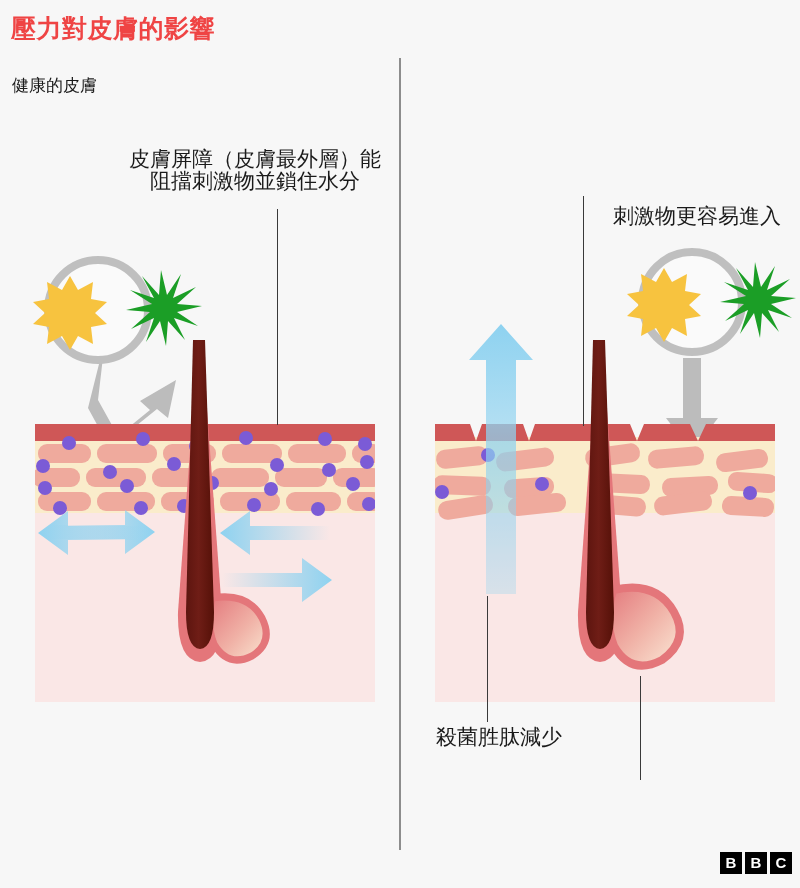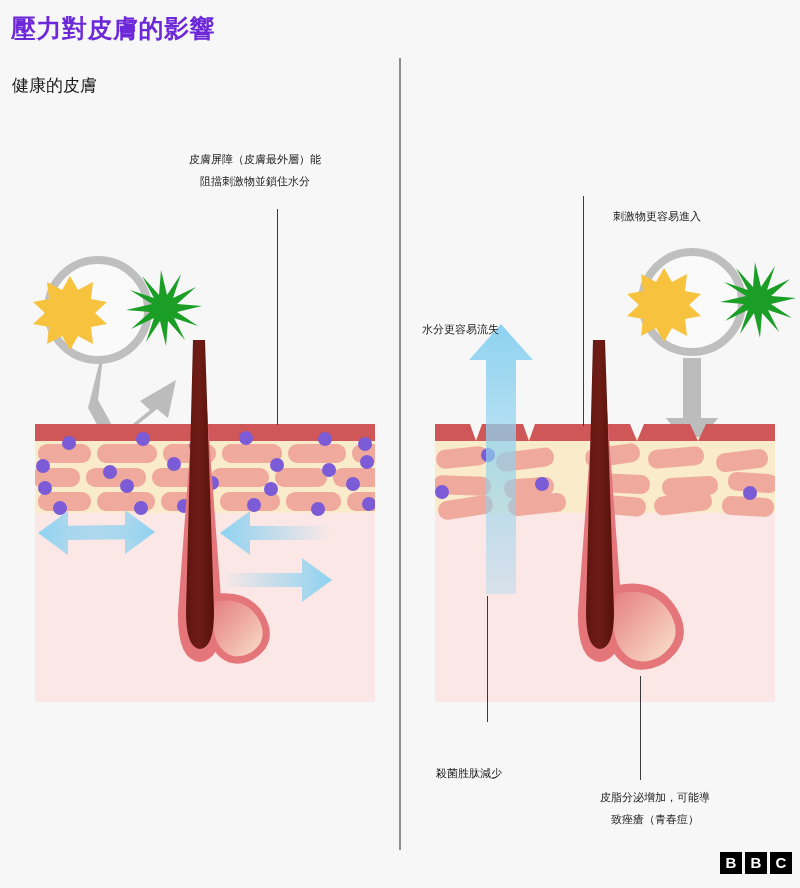--- a/index.html
+++ b/index.html
@@ -8,36 +8,36 @@
     background:#f7f7f7;
     font-family:"Liberation Sans","DejaVu Sans",sans-serif;
     color:#222;
     overflow:hidden;
     position:relative;
   }
   #root{position:absolute;inset:0;}
 
   .title{
     position:absolute;left:11px;top:12px;
-    font-size:25px;font-weight:700;color:#6d28d9;
+    font-size:25px;font-weight:700;color:#ef4444;
     letter-spacing:.5px;
   }
   .panel-head{
     position:absolute;font-size:17px;color:#1a1a1a;font-weight:400;
   }
   #head-left{left:12px;top:74px;font-family:Liberation Mono, monospace;}
   #head-right{left:412px;top:74px;}
 
   .divider{
     position:absolute;left:399px;top:58px;width:1.5px;height:792px;
     background:#8d8d8d;
   }
 
   .annot{
-    position:absolute;font-size:11px;line-height:22px;color:#1a1a1a;
+    position:absolute;font-size:21px;line-height:22px;color:#1a1a1a;
     white-space:pre-line;
   }
   .annot.center{text-align:center;}
   .annot.left{text-align:left;}
 
   .leader{position:absolute;background:#3a3a3a;width:1.3px;}
 
   svg{display:block;}
   .panel-svg{position:absolute;}
 
@@ -240,27 +240,24 @@
   </svg>
 
   <div class="annot center" style="left:110px;top:148px;width:290px;">皮膚屏障（皮膚最外層）能
 阻擋刺激物並鎖住水分</div>
   <div class="leader" style="left:277px;top:209px;height:216px;"></div>
 
   <div class="leader" style="left:583px;top:196px;height:230px;"></div>
 
   <div class="annot left" style="left:613px;top:205px;width:190px;">刺激物更容易進入</div>
 
-  <div class="annot left" style="left:422px;top:318px;width:180px;">水分更容易流失</div>
-
-  <div class="annot left" style="left:436px;top:726px;width:180px;margin-top:36px;">殺菌胜肽減少</div>
+
+  <div class="annot left" style="left:436px;top:726px;width:180px;">殺菌胜肽減少</div>
   <div class="leader" style="left:487px;top:596px;height:126px;"></div>
 
-  <div class="annot center" style="left:530px;top:786px;width:250px;">皮脂分泌增加，可能導
-致痤瘡（青春痘）</div>
   <div class="leader" style="left:640px;top:676px;height:104px;"></div>
 
   <div class="bbc">
     <span>B</span>
     <span>B</span>
     <span>C</span>
   </div>
 
 </div>
 

